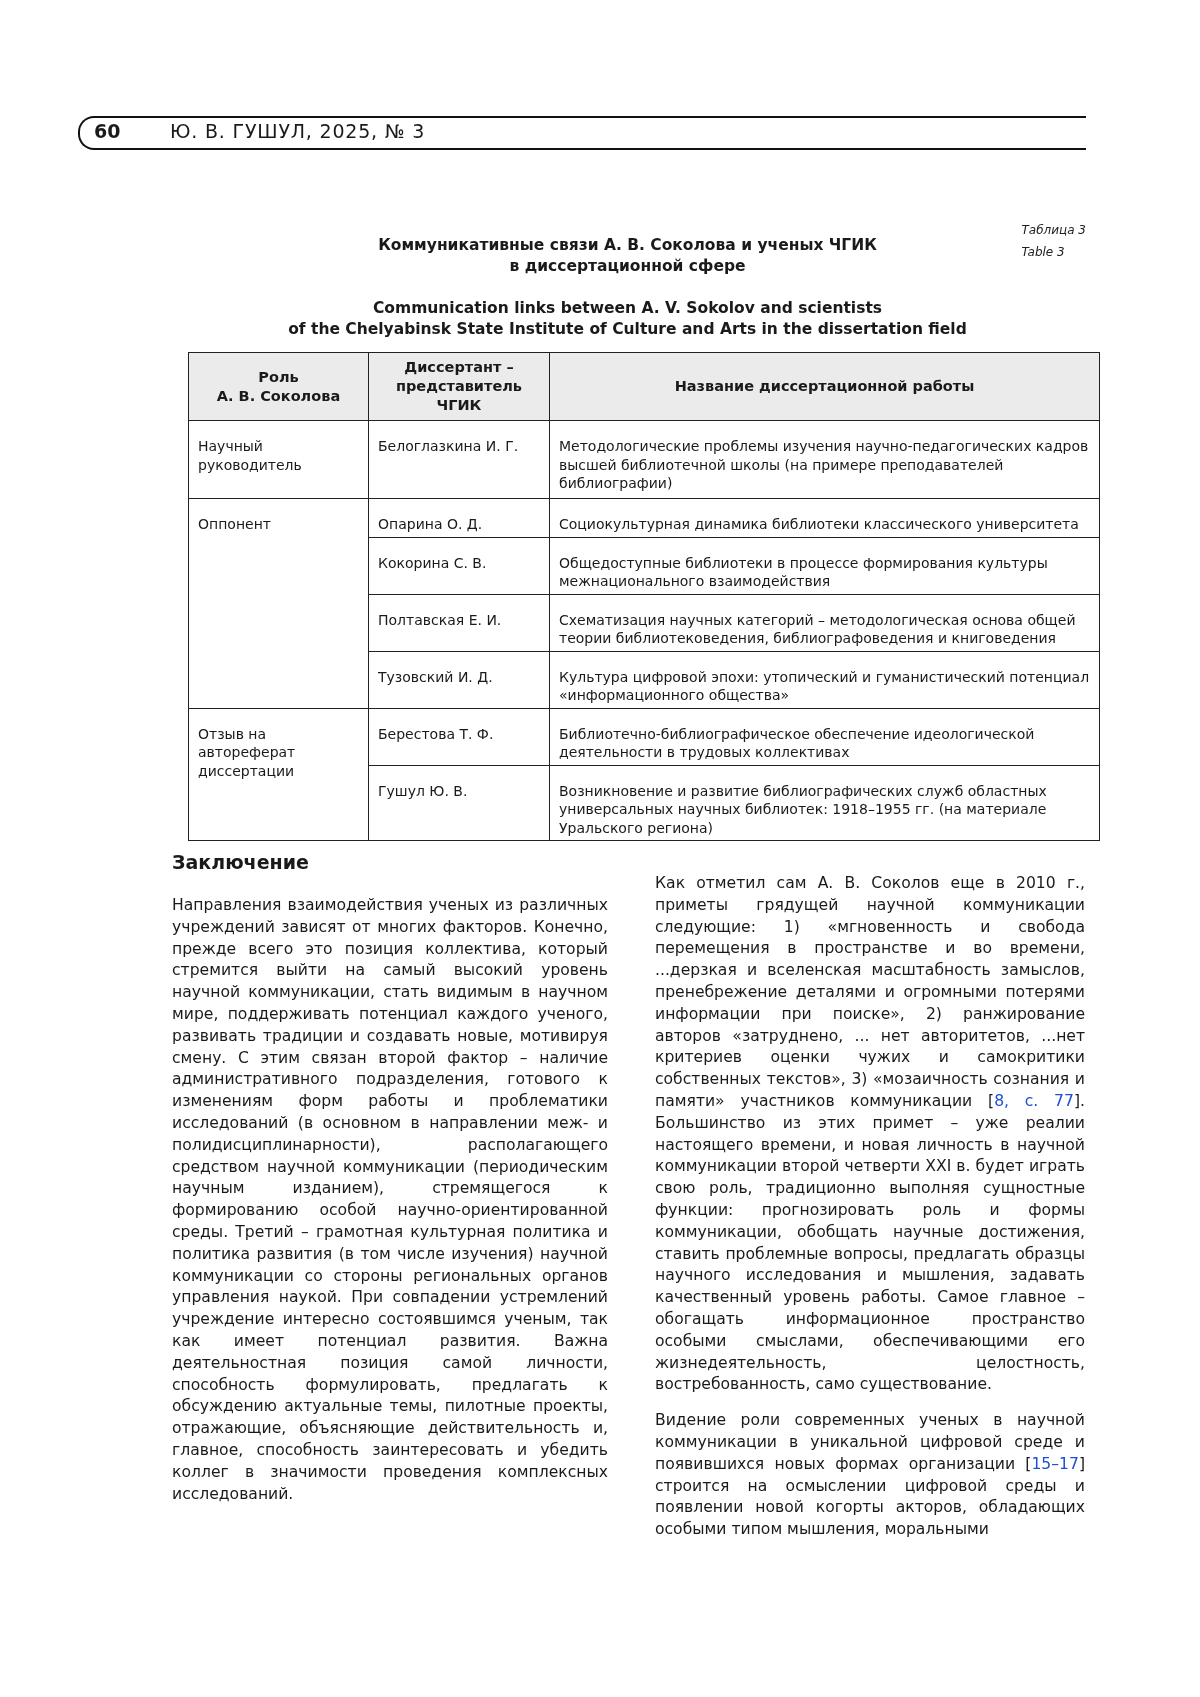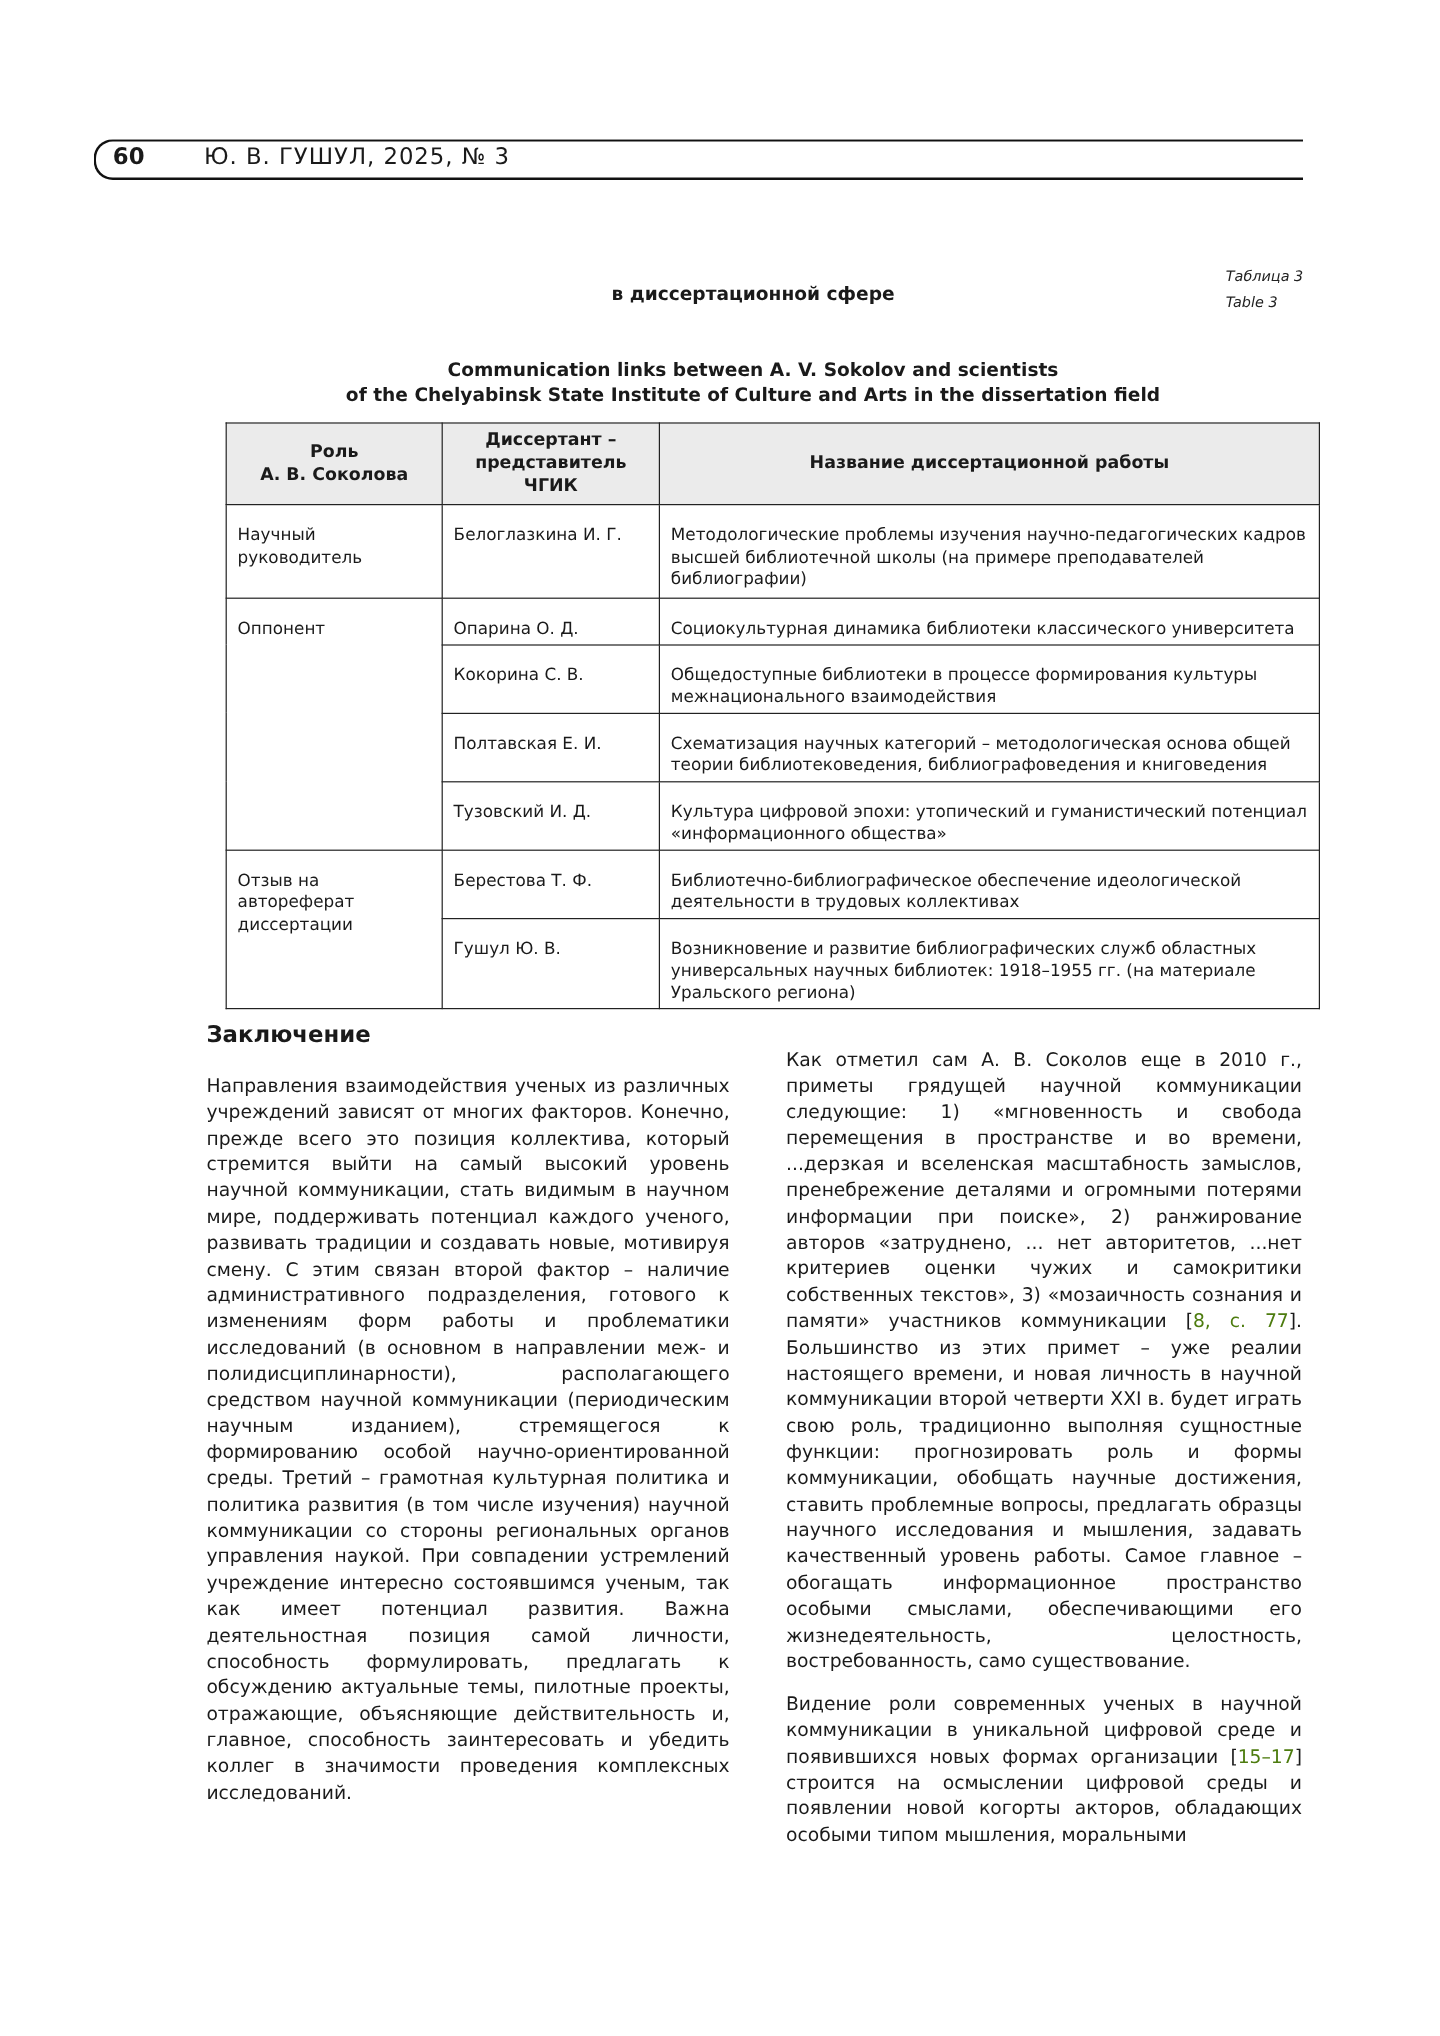--- a/index.html
+++ b/index.html
@@ -15,37 +15,38 @@
   table.data { position: absolute; left: 188px; top: 352px; width: 912px; border-collapse: collapse; font-size: 14px; line-height: 18.5px; font-family: "DejaVu Sans", sans-serif; }
   table.data th, table.data td { border: 1.5px solid #222; vertical-align: top; padding: 16px 9px 3px 9px; }
   table.data th { background: #ebebeb; font-weight: bold; text-align: center; vertical-align: middle; font-size: 14.5px; line-height: 19px; padding: 5px 6px; height: 55px; }
   table.data col.c1 { width: 180px; }
   table.data col.c2 { width: 181px; }
   .h2 { position: absolute; left: 172px; top: 851px; font-size: 19px; font-weight: bold; font-family: "DejaVu Sans", sans-serif; }
   .col { position: absolute; font-size: 15.6px; line-height: 21.8px; text-align: justify; font-family: "DejaVu Sans", sans-serif; }
   .col p { margin: 0 0 14px 0; }
   .col.left { left: 172px; top: 895px; width: 436px; }
   .col.right { left: 655px; top: 873px; width: 430px; }
-  .ref { color: #4d7c0f; }
+  .ref { color: #1d4ed8; }
 </style>
 </head>
 <body>
 
 <div class="header">
   <div class="frame"></div>
   <span class="pagenum">60</span>
   <span class="running">Ю. В. ГУШУЛ, 2025, № 3</span>
 </div>
 
 <div class="tablecap">
   <div>Таблица 3</div>
   <div>Table 3</div>
 </div>
 
 <div class="ttitle ru">
+  <div>Коммуникативные связи А. В. Соколова и ученых ЧГИК</div>
   <div>в диссертационной сфере</div>
 </div>
 <div class="ttitle en">
   <div>Communication links between A. V. Sokolov and scientists</div>
   <div>of the Chelyabinsk State Institute of Culture and Arts in the dissertation field</div>
 </div>
 
 <table class="data">
   <colgroup>
       <col class="c1">

